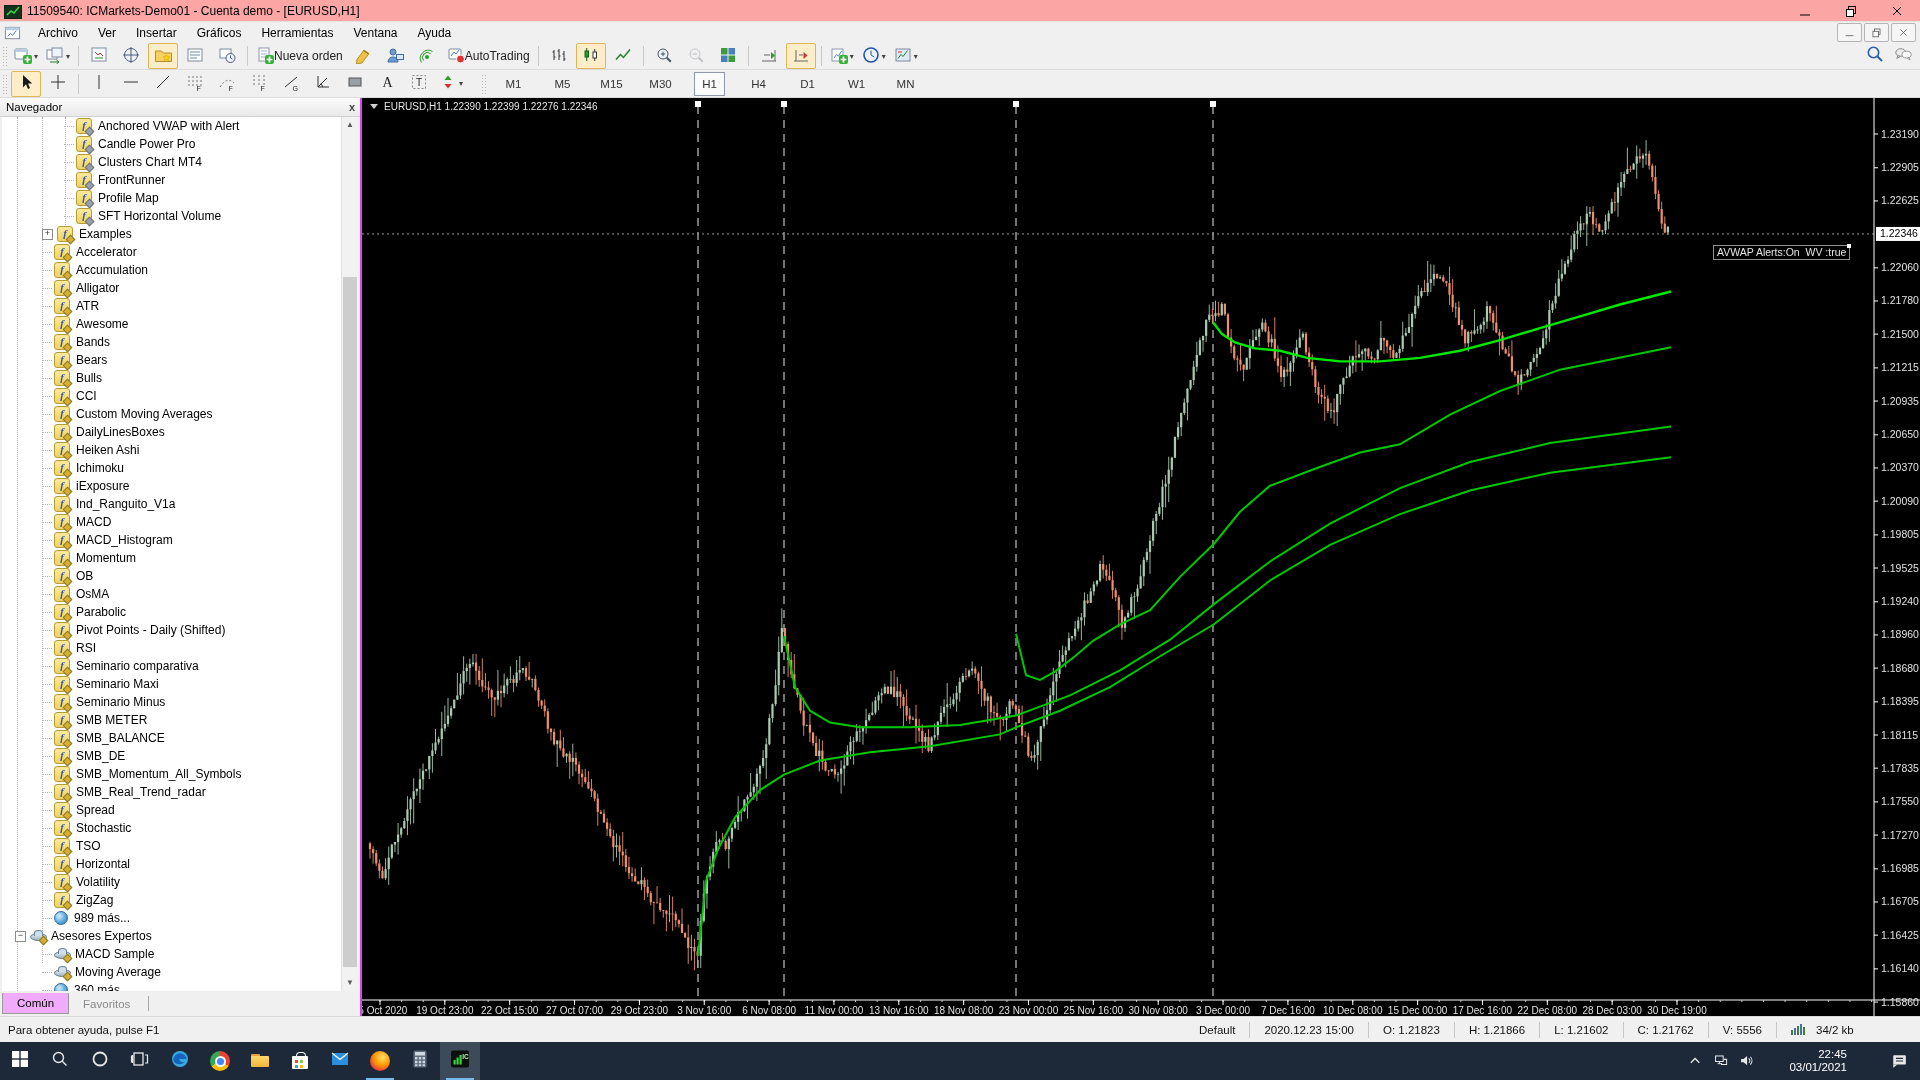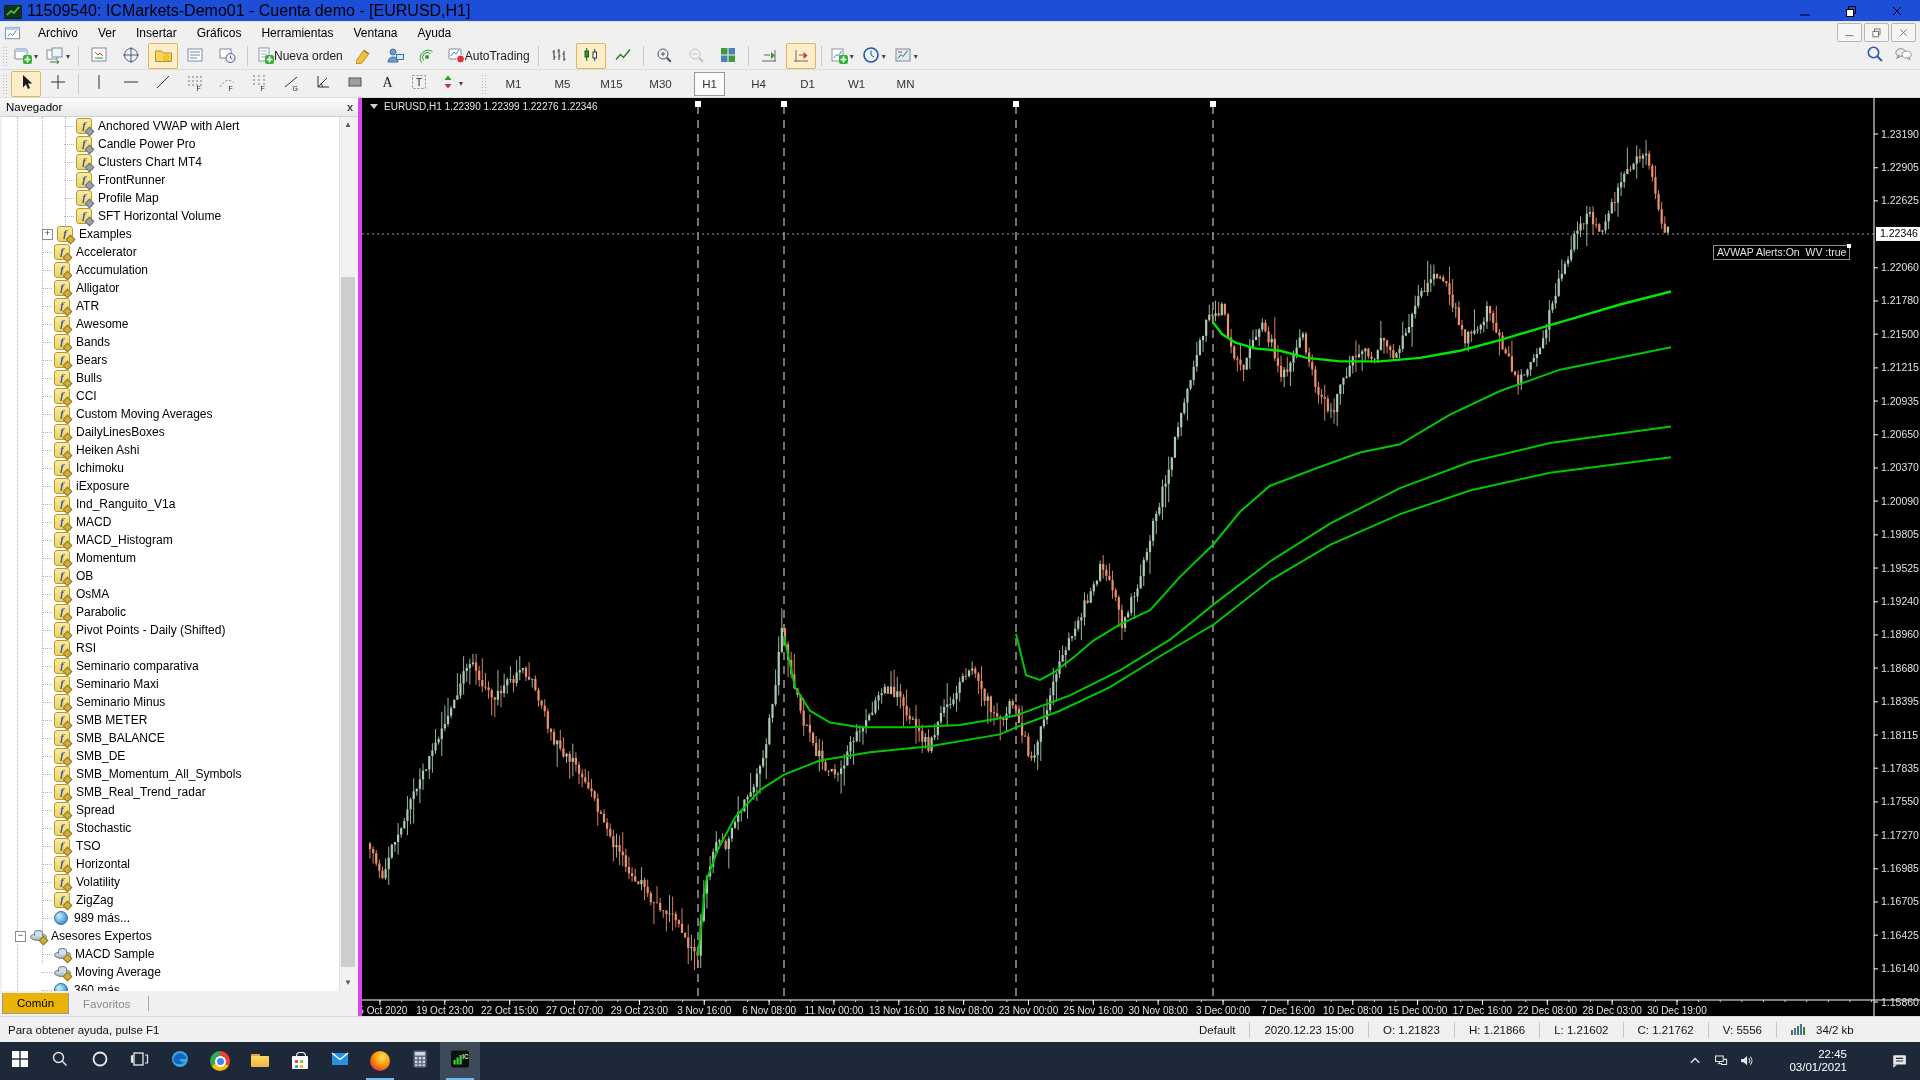--- a/index.html
+++ b/index.html
@@ -1,21 +1,21 @@
 <!DOCTYPE html>
 <html><head>
 <meta charset="utf-8">
 <style>
   html,body{margin:0;padding:0;}
   body{width:1920px;height:1080px;overflow:hidden;position:relative;
        font-family:"Liberation Sans",sans-serif;background:#f0f0f0;
        -webkit-font-smoothing:antialiased;}
   
-  #titlebar{position:absolute;left:0;top:0;width:1920px;height:22px;background:#1d4ed8;
-            display:flex;align-items:center;font-size:16px;color:#000;border-bottom:1px solid #e3e3e3;box-sizing:border-box;}
+  #titlebar{position:absolute;left:0;top:0;width:1920px;height:22px;background:#fca5a5;
+            display:flex;align-items:center;font-size:12px;color:#000;border-bottom:1px solid #e3e3e3;box-sizing:border-box;}
   #titlebar .app-icon{width:18px;height:16px;margin:0 5px 0 4px;}
   #title-text{flex:0 0 auto;}
   #win-controls{margin-left:auto;display:flex;height:22px;}
   .win-btn{width:46px;height:22px;display:flex;align-items:center;justify-content:center;}
   .win-btn svg{width:14px;height:14px;}
   
   #menubar{position:absolute;left:0;top:22px;width:1920px;height:21px;background:#f0f0f0;
            display:flex;align-items:center;font-size:12px;color:#000;}
   #menubar .doc-icon{width:18px;height:16px;margin:0 6px 0 4px;}
   .menu-item{padding:2px 10px;}
@@ -37,21 +37,21 @@
   .tb-btn .lbl{margin-left:0;}
   .tb-btn svg{width:18px;height:18px;}
   .dd{font-size:8px;color:#444;margin-left:2px;}
   .tb-sep{width:1px;height:20px;background:#c9c9c9;margin:0 4px;}
   .tf-btn{width:29px;height:22px;display:flex;align-items:center;justify-content:center;
           font-size:11.5px;color:#333;border:1px solid transparent;margin:0 9px;}
   .tf-btn.pressed{border-color:#8f9aa6;background:#fafafa;}
   #tb1-right{margin-left:auto;display:flex;align-items:center;margin-right:8px;gap:10px;}
   
   #navigator{position:absolute;left:0;top:98px;width:362px;height:918px;background:#f0f0f0;
-             border-right:4px solid #d946ef;box-sizing:border-box;}
+             border-right:2px solid #d946ef;box-sizing:border-box;}
   #nav-header{height:18px;background:linear-gradient(#fcfcfc,#e9e9e9);border-bottom:1px solid #d2d2d2;
               display:flex;align-items:center;font-size:11.5px;padding-left:6px;color:#000;}
   #nav-close{margin-left:auto;margin-right:5px;font-size:11px;font-weight:bold;color:#444;line-height:10px;}
   #nav-list{position:absolute;left:2px;top:19px;width:341px;bottom:25px;background:#fff;overflow:hidden;}
   .guide{position:absolute;width:0;border-left:1px dotted #b5b5b5;}
   .nav-item{height:18px;display:flex;align-items:center;font-size:12px;color:#000;white-space:nowrap;position:relative;}
   .nav-item .stub{width:10px;border-top:1px dotted #b5b5b5;margin-right:2px;}
   .expand-box{width:9px;height:9px;border:1px solid #8c8c8c;background:#fff;font-size:9px;line-height:7px;
               text-align:center;margin-right:4px;color:#333;flex:0 0 auto;}
   .f-icon{width:14px;height:14px;border-radius:3px;background:linear-gradient(#fbeb9e,#efd35f);
@@ -68,21 +68,21 @@
   .expert-icon u{position:absolute;left:4px;top:0;width:7px;height:5px;border-radius:50% 50% 0 0;
           background:#cfe0ec;border:1px solid #6e8494;border-bottom:none;}
   .expert-icon i{position:absolute;right:-1px;bottom:-2px;width:5px;height:5px;transform:rotate(45deg);
           background:#d4af37;border:1px solid #8d7a2a;}
   #nav-scroll{position:absolute;right:2px;top:19px;width:16px;bottom:25px;background:#f2f2f2;border-left:1px solid #e0e0e0;}
   .scroll-arrow{position:absolute;left:0;width:16px;height:16px;background:#f2f2f2;color:#5a5a5a;
                 font-size:8px;text-align:center;line-height:16px;}
   #nav-thumb{position:absolute;left:1px;width:14px;top:160px;height:690px;background:#cdcdcd;}
   #nav-tabs{position:absolute;left:2px;bottom:2px;height:21px;display:flex;align-items:stretch;font-size:11.5px;}
   .nav-tab{padding:2px 14px;display:flex;align-items:center;}
-  .nav-tab.active{background:#eab308;border:1px solid #9a9a9a;border-top:none;color:#000;}
+  .nav-tab.active{background:#f0abfc;border:1px solid #9a9a9a;border-top:none;color:#000;}
   .nav-tab.inactive{color:#8a8a8a;}
   .tab-div{width:1px;background:#a8a8a8;margin:3px 4px;}
   
   #chart{position:absolute;left:362px;top:98px;width:1558px;height:918px;background:#000;}
   #chart svg{position:absolute;left:0;top:0;}
   #chart-header{position:absolute;left:8px;top:3px;color:#e4e4e4;font-size:10px;display:flex;align-items:center;}
   #chart-header .tri{width:0;height:0;border-left:4px solid transparent;border-right:4px solid transparent;
                      border-top:5px solid #d0d0d0;margin-right:6px;}
   #chart-annotation{position:absolute;left:1351px;top:147px;border:1px solid #909090;color:#e2e2e2;
                     font-size:10.5px;padding:0px 3px 1px 3px;white-space:pre;}

